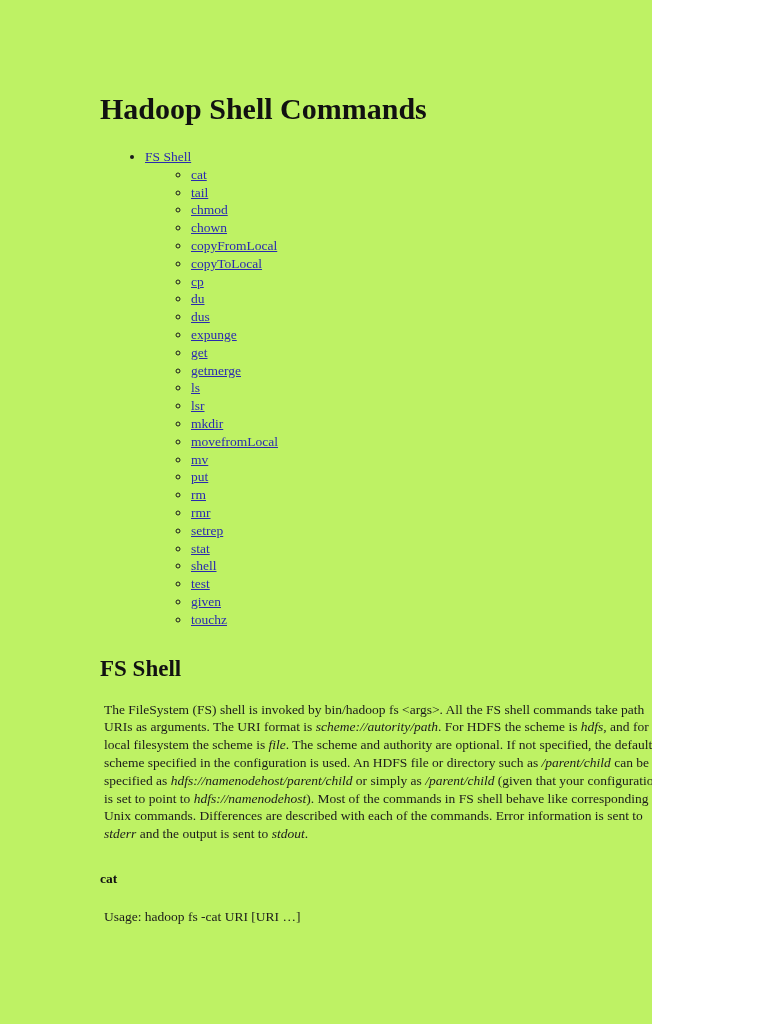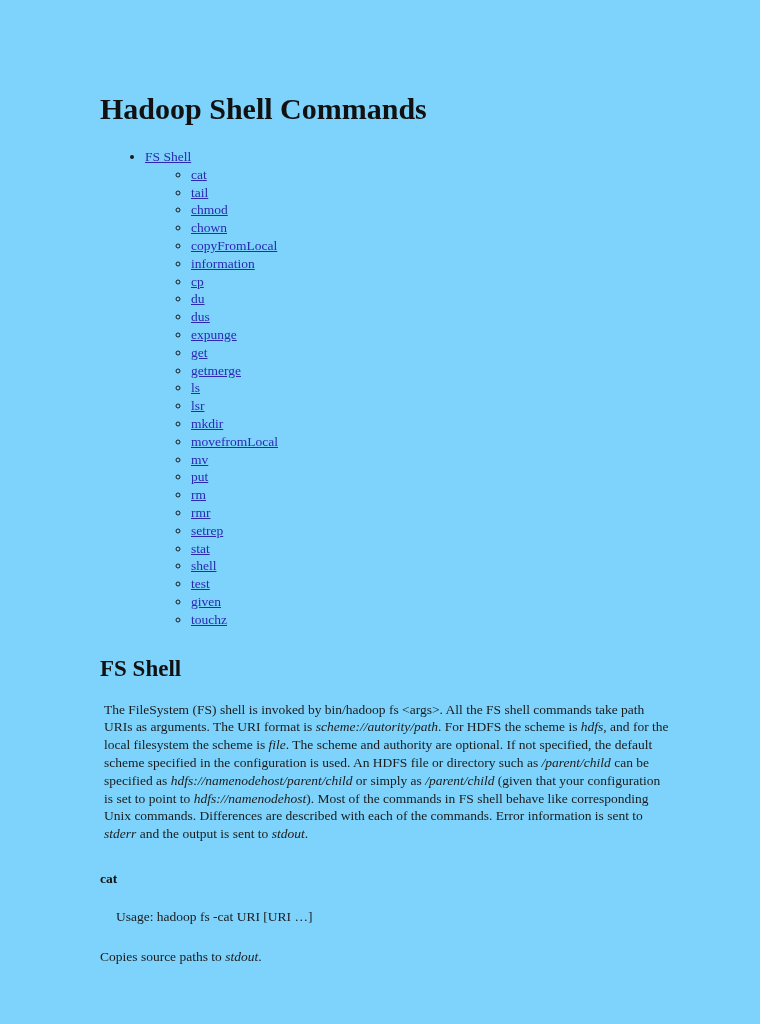--- a/index.html
+++ b/index.html
@@ -2,26 +2,27 @@
 <html><head>
 <meta charset="utf-8">
 <style>
   html, body {
     margin: 0;
     padding: 0;
     background: #ffffff;
   }
   .page {
     position: relative;
-    width: 760px;
+    width: 640px;
     height: 1024px;
-    background: #7dd3fc;
+    background: #bef264;
     overflow: hidden;
     font-family: "Liberation Serif", "DejaVu Serif", serif;
     color: #1b1b1b;
+    padding-left: 12px;
   }
   .content {
     position: absolute;
     left: 100px;
     top: 0;
     width: 572px;
   }
   h1.doc-title {
     margin: 92px 0 0 0;
     font-size: 30px;
@@ -65,21 +66,21 @@
     text-align: left;
   }
   h3.sub-heading {
     margin: 27px 0 0 0;
     font-size: 13.5px;
     line-height: 17px;
     font-weight: bold;
     color: #111111;
   }
   p.usage-line {
-    margin: 21px 0 0 16px;
+    margin: 21px 0 0 4px;
     font-size: 13.5px;
     line-height: 17.8px;
   }
   p.desc-line {
     margin: 22px 0 0 0;
     font-size: 13.5px;
     line-height: 17.8px;
   }
   i { font-style: italic; }
 </style>
@@ -93,21 +94,21 @@
 
     <ul class="toc">
       <li>
         <a class="doclink" href="#">FS Shell</a>
         <ul class="commands">
             <li><a class="doclink" href="#">cat</a></li>
             <li><a class="doclink" href="#">tail</a></li>
             <li><a class="doclink" href="#">chmod</a></li>
             <li><a class="doclink" href="#">chown</a></li>
             <li><a class="doclink" href="#">copyFromLocal</a></li>
-            <li><a class="doclink" href="#">information</a></li>
+            <li><a class="doclink" href="#">copyToLocal</a></li>
             <li><a class="doclink" href="#">cp</a></li>
             <li><a class="doclink" href="#">du</a></li>
             <li><a class="doclink" href="#">dus</a></li>
             <li><a class="doclink" href="#">expunge</a></li>
             <li><a class="doclink" href="#">get</a></li>
             <li><a class="doclink" href="#">getmerge</a></li>
             <li><a class="doclink" href="#">ls</a></li>
             <li><a class="doclink" href="#">lsr</a></li>
             <li><a class="doclink" href="#">mkdir</a></li>
             <li><a class="doclink" href="#">movefromLocal</a></li>
@@ -126,16 +127,15 @@
     </ul>
 
     <h2 class="section-heading">FS Shell</h2>
 
     <p class="body-text"><span>The FileSystem (FS) shell is invoked by bin/hadoop fs &lt;args&gt;. All the FS shell commands take path URIs as arguments. The URI format is </span><i>scheme://autority/path</i><span>. For HDFS the scheme is </span><i>hdfs</i><span>, and for the local filesystem the scheme is </span><i>file</i><span>. The scheme and authority are optional. If not specified, the default scheme specified in the configuration is used. An HDFS file or directory such as </span><i>/parent/child</i><span> can be specified as </span><i>hdfs://namenodehost/parent/child</i><span> or simply as </span><i>/parent/child</i><span> (given that your configuration is set to point to </span><i>hdfs://namenodehost</i><span>). Most of the commands in FS shell behave like corresponding Unix commands. Differences are described with each of the commands. Error information is sent to </span><i>stderr</i><span> and the output is sent to </span><i>stdout</i><span>.</span></p>
 
     <h3 class="sub-heading">cat</h3>
 
     <p class="usage-line">Usage: hadoop fs -cat URI [URI …]</p>
 
-    <p class="desc-line"><span>Copies source paths to </span><i>stdout</i><span>.</span></p>
 
   </div>
 </div>
 
 </body></html>

